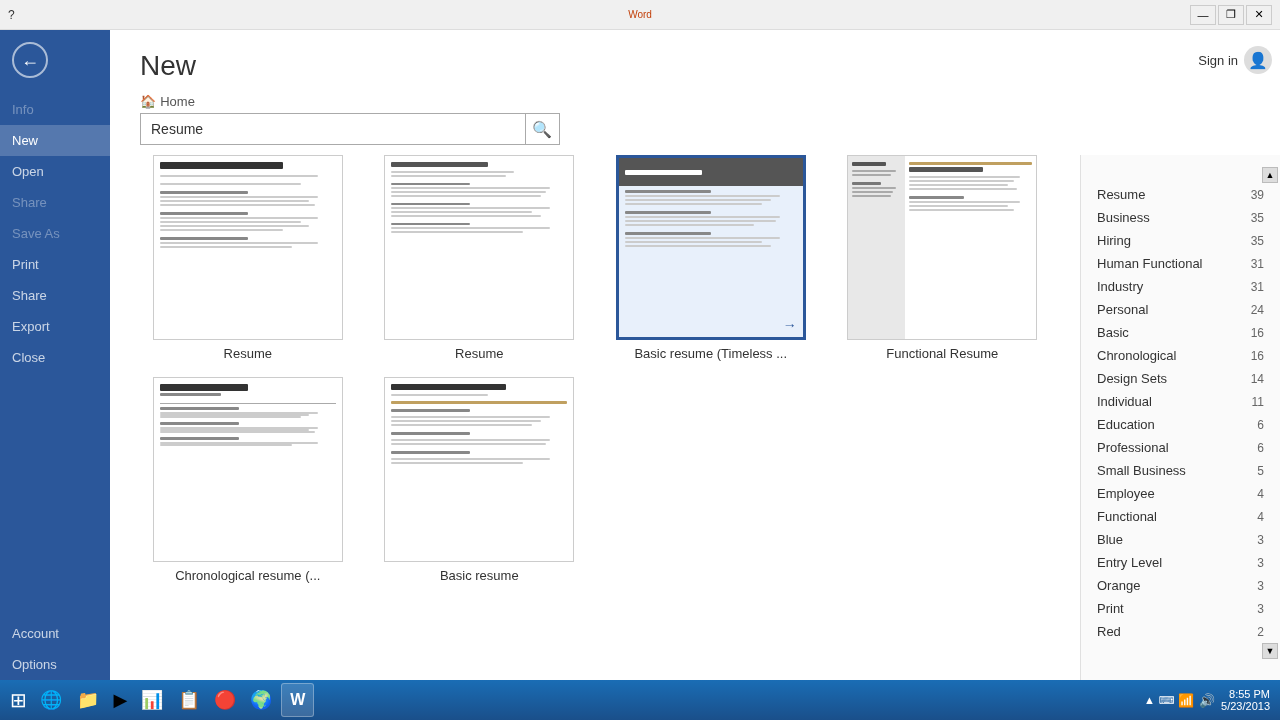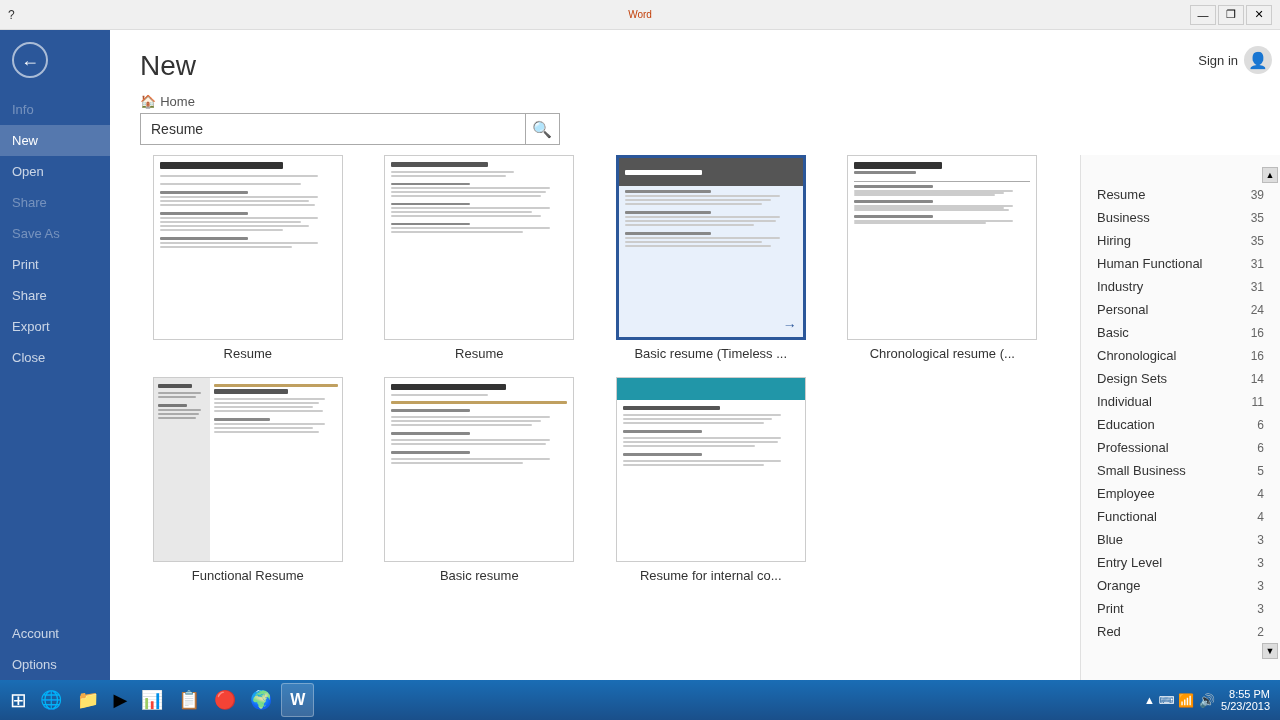--- a/index.html
+++ b/index.html
@@ -500,42 +500,20 @@
                   <div class="r-line" style="height:2px;background:#ccc;width:75%;border-radius:1px;"></div>
                   <div class="r-line dark" style="height:3px;background:#888;width:50%;border-radius:1px;margin-top:4px;"></div>
                   <div class="r-line" style="height:2px;background:#ccc;width:90%;border-radius:1px;"></div>
                   <div class="r-line" style="height:2px;background:#ccc;width:80%;border-radius:1px;"></div>
                   <div class="r-line" style="height:2px;background:#ccc;width:85%;border-radius:1px;"></div>
                 </div>
               </div>
               <div class="template-arrow">→</div>
             </div>
             <span class="doc-name">Basic resume (Timeless ...</span>
-          </div>
-
-          <div class="template-card">
-            <div class="template-thumb">
-              <div class="resume-chron">
-                <div class="chron-name"></div>
-                <div class="chron-subtitle"></div>
-                <div style="height:1px;background:#aaa;width:100%;margin:3px 0;"></div>
-                <div style="height:3px;background:#888;width:45%;border-radius:1px;"></div>
-                <div style="height:2px;background:#ccc;width:90%;border-radius:1px;margin-top:2px;"></div>
-                <div style="height:2px;background:#ccc;width:85%;border-radius:1px;"></div>
-                <div style="height:2px;background:#ccc;width:80%;border-radius:1px;"></div>
-                <div style="height:3px;background:#888;width:45%;border-radius:1px;margin-top:4px;"></div>
-                <div style="height:2px;background:#ccc;width:90%;border-radius:1px;margin-top:2px;"></div>
-                <div style="height:2px;background:#ccc;width:85%;border-radius:1px;"></div>
-                <div style="height:2px;background:#ccc;width:88%;border-radius:1px;"></div>
-                <div style="height:3px;background:#888;width:45%;border-radius:1px;margin-top:4px;"></div>
-                <div style="height:2px;background:#ccc;width:90%;border-radius:1px;margin-top:2px;"></div>
-                <div style="height:2px;background:#ccc;width:75%;border-radius:1px;"></div>
-              </div>
-            </div>
-            <span class="doc-name">Chronological resume (...</span>
           </div>
 
           <div class="template-card">
             <div class="template-thumb">
               <div class="resume-functional">
                 <div class="func-sidebar">
                   <div class="func-line darker" style="height:4px;width:70%;background:#555;border-radius:1px;"></div>
                   <div class="func-line" style="height:2px;background:#aaa;width:90%;border-radius:1px;margin-top:2px;"></div>
                   <div class="func-line" style="height:2px;background:#aaa;width:80%;border-radius:1px;"></div>
                   <div class="func-line darker" style="height:3px;background:#777;width:60%;border-radius:1px;margin-top:4px;"></div>
@@ -555,60 +533,61 @@
                   <div style="height:2px;background:#ccc;width:80%;border-radius:1px;"></div>
                   <div style="height:2px;background:#ccc;width:85%;border-radius:1px;"></div>
                 </div>
               </div>
             </div>
             <span class="doc-name">Functional Resume</span>
           </div>
 
           <div class="template-card">
             <div class="template-thumb">
+              <div class="resume-chron">
+                <div class="chron-name"></div>
+                <div class="chron-subtitle"></div>
+                <div style="height:1px;background:#aaa;width:100%;margin:3px 0;"></div>
+                <div style="height:3px;background:#888;width:45%;border-radius:1px;"></div>
+                <div style="height:2px;background:#ccc;width:90%;border-radius:1px;margin-top:2px;"></div>
+                <div style="height:2px;background:#ccc;width:85%;border-radius:1px;"></div>
+                <div style="height:2px;background:#ccc;width:80%;border-radius:1px;"></div>
+                <div style="height:3px;background:#888;width:45%;border-radius:1px;margin-top:4px;"></div>
+                <div style="height:2px;background:#ccc;width:90%;border-radius:1px;margin-top:2px;"></div>
+                <div style="height:2px;background:#ccc;width:85%;border-radius:1px;"></div>
+                <div style="height:2px;background:#ccc;width:88%;border-radius:1px;"></div>
+                <div style="height:3px;background:#888;width:45%;border-radius:1px;margin-top:4px;"></div>
+                <div style="height:2px;background:#ccc;width:90%;border-radius:1px;margin-top:2px;"></div>
+                <div style="height:2px;background:#ccc;width:75%;border-radius:1px;"></div>
+              </div>
+            </div>
+            <span class="doc-name">Chronological resume (...</span>
+          </div>
+
+          <div class="template-card">
+            <div class="template-thumb">
               <div class="resume-basic2">
                 <div style="height:6px;background:#333;width:65%;border-radius:1px;"></div>
                 <div style="height:2px;background:#ccc;width:55%;border-radius:1px;margin-top:2px;"></div>
                 <div style="height:3px;background:#c0a060;width:100%;border-radius:1px;margin:3px 0;"></div>
                 <div style="height:3px;background:#888;width:45%;border-radius:1px;"></div>
                 <div style="height:2px;background:#ccc;width:90%;border-radius:1px;margin-top:2px;"></div>
                 <div style="height:2px;background:#ccc;width:85%;border-radius:1px;"></div>
                 <div style="height:2px;background:#ccc;width:80%;border-radius:1px;"></div>
                 <div style="height:3px;background:#888;width:45%;border-radius:1px;margin-top:4px;"></div>
                 <div style="height:2px;background:#ccc;width:90%;border-radius:1px;margin-top:2px;"></div>
                 <div style="height:2px;background:#ccc;width:88%;border-radius:1px;"></div>
                 <div style="height:3px;background:#888;width:45%;border-radius:1px;margin-top:4px;"></div>
                 <div style="height:2px;background:#ccc;width:90%;border-radius:1px;margin-top:2px;"></div>
                 <div style="height:2px;background:#ccc;width:75%;border-radius:1px;"></div>
               </div>
             </div>
             <span class="doc-name">Basic resume</span>
           </div>
 
-          <div class="template-card">
-            <div class="template-thumb">
-              <div class="resume-internal">
-                <div class="internal-header"></div>
-                <div class="internal-body">
-                  <div class="i-line dark" style="height:4px;background:#555;width:55%;border-radius:1px;margin-top:2px;"></div>
-                  <div class="i-line" style="height:2px;background:#ccc;width:90%;border-radius:1px;margin-top:2px;"></div>
-                  <div class="i-line" style="height:2px;background:#ccc;width:85%;border-radius:1px;"></div>
-                  <div class="i-line" style="height:2px;background:#ccc;width:80%;border-radius:1px;"></div>
-                  <div class="i-line dark" style="height:3px;background:#888;width:45%;border-radius:1px;margin-top:4px;"></div>
-                  <div class="i-line" style="height:2px;background:#ccc;width:90%;border-radius:1px;margin-top:2px;"></div>
-                  <div class="i-line" style="height:2px;background:#ccc;width:88%;border-radius:1px;"></div>
-                  <div class="i-line" style="height:2px;background:#ccc;width:75%;border-radius:1px;"></div>
-                  <div class="i-line dark" style="height:3px;background:#888;width:45%;border-radius:1px;margin-top:4px;"></div>
-                  <div class="i-line" style="height:2px;background:#ccc;width:90%;border-radius:1px;margin-top:2px;"></div>
-                  <div class="i-line" style="height:2px;background:#ccc;width:80%;border-radius:1px;"></div>
-                </div>
-              </div>
-            </div>
-            <span class="doc-name">Resume for internal co...</span>
-          </div>
 
 
         </div>
       </div>
 
       <div class="category-panel">
 
         <div style="display:flex;justify-content:flex-end;padding:2px 2px 0;">
           <div style="width:16px;height:16px;background:#ddd;border:1px solid #bbb;display:flex;align-items:center;justify-content:center;font-size:9px;cursor:pointer;">▲</div>
         </div>

